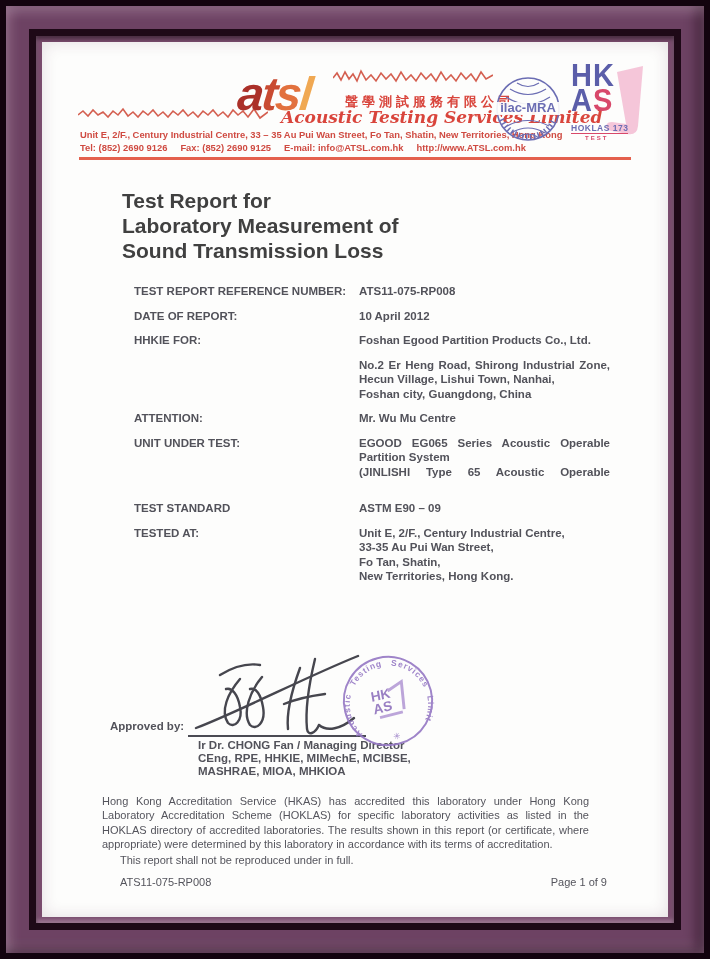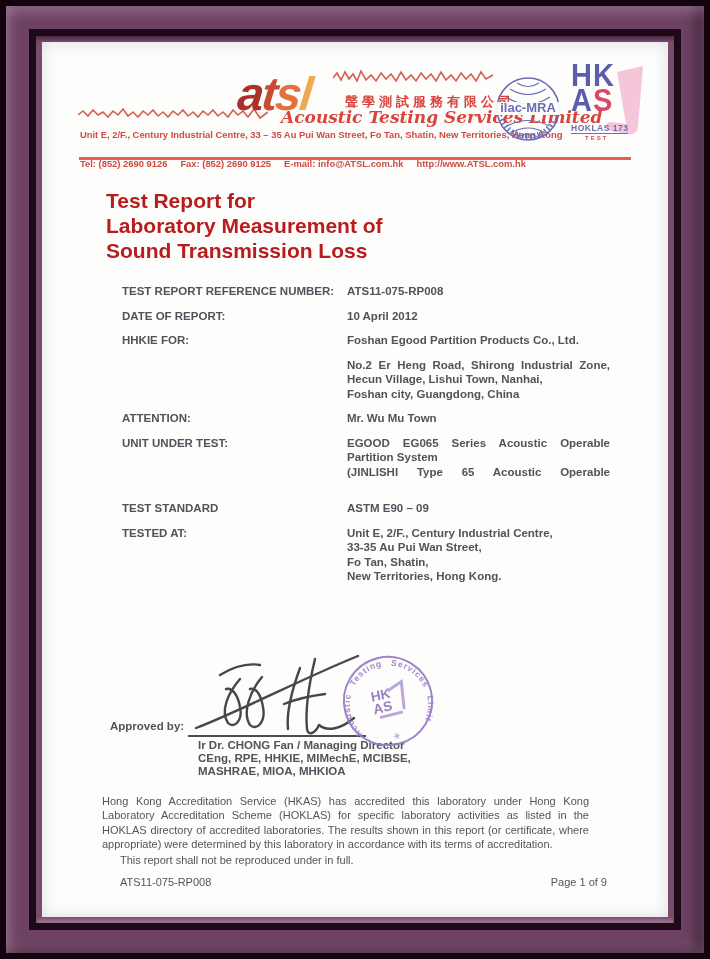--- a/index.html
+++ b/index.html
@@ -42,40 +42,40 @@
   }
   .company-en {
     position:absolute; left:239px; top:65px;
     color:#d9453c; font-size:17px; font-style:italic; font-weight:bold;
     font-family:"DejaVu Serif","Liberation Serif",serif; white-space:nowrap;
   }
   .hdr-address {
     position:absolute; left:38px; top:87px;
     color:#cf4a41; font-size:9.4px; font-weight:bold; white-space:nowrap;
   }
-  .hdr-contact { position:absolute; left:38px; top:116px; color:#cf4a41; font-size:9.4px; font-weight:bold; white-space:nowrap; }
+  .hdr-contact { position:absolute; left:38px; top:100px; color:#cf4a41; font-size:9.4px; font-weight:bold; white-space:nowrap; }
   .hdr-contact span { margin-right:13px; }
   .red-rule { position:absolute; left:37px; top:115px; width:552px; height:2.5px; background:#e4604d; }
 
   .ilac-logo { position:absolute; left:452px; top:32px; }
   .hkas-logo { position:absolute; left:529px; top:22px; width:82px; height:92px; }
   .hkas-pink { position:absolute; left:28px; top:0; }
   .hkas-hk, .hkas-as { position:relative; font-weight:bold; font-size:29px; line-height:25px; color:#5b5ea9; letter-spacing:1px; transform:scaleY(1.05); }
   .hkas-as .s-red { color:#d8486a; }
   .hkas-hoklas { position:relative; margin-top:9px; font-size:8.5px; font-weight:bold; color:#6b6db3; border-bottom:1.5px solid #d8486a; display:inline-block; letter-spacing:0.5px; }
   .hkas-test { position:relative; font-size:6px; font-weight:bold; color:#d8486a; letter-spacing:2px; margin-left:14px; }
 
   
-  .report-title { position:absolute; left:64px; top:146px; color:#b91c1c; font-size:21px; font-weight:bold; line-height:25px; }
+  .report-title { position:absolute; left:80px; top:146px; color:#404040; font-size:21px; font-weight:bold; line-height:25px; }
 
   
   .fields { position:absolute; left:80px; top:242px; width:488px; color:#52525a; font-size:11.5px; font-weight:bold; }
   .frow { display:flex; margin-bottom:10px; }
   .frow.gap { margin-top:22px; }
-  .flabel { width:225px; flex:0 0 225px; line-height:14.5px; }
+  .flabel { width:225px; flex:0 0 225px; line-height:14.5px;margin-left:12px; }
   .fvalue { flex:1; line-height:14.5px; }
   .vline { }
   .vline.just { text-align:justify; text-align-last:justify; }
 
   
   .approved-by { position:absolute; left:68px; top:678px; color:#52525a; font-size:11.5px; font-weight:bold; }
   .signature-svg { position:absolute; left:146px; top:606px; }
   .sig-underline { position:absolute; left:146px; top:693px; width:178px; height:2px; background:#4b4b53; }
   .approver { position:absolute; left:156px; top:697px; color:#52525a; font-size:11.5px; font-weight:bold; line-height:13px; }
   .stamp-svg { position:absolute; left:297px; top:610px; opacity:0.9; }
@@ -159,21 +159,21 @@
                 <div class="flabel"></div>
                 <div class="fvalue">
                   <div class="vline just">No.2 Er Heng Road, Shirong Industrial Zone,</div>
                   <div class="vline">Hecun Village, Lishui Town, Nanhai,</div>
                   <div class="vline">Foshan city, Guangdong, China</div>
                 </div>
               </div>
               <div class="frow">
                 <div class="flabel">ATTENTION:</div>
                 <div class="fvalue">
-                  <div class="vline">Mr. Wu Mu Town</div>
+                  <div class="vline">Mr. Wu Mu Centre</div>
                 </div>
               </div>
               <div class="frow">
                 <div class="flabel">UNIT UNDER TEST:</div>
                 <div class="fvalue">
                   <div class="vline just">EGOOD EG065 Series Acoustic Operable</div>
                   <div class="vline">Partition System</div>
                   <div class="vline just">(JINLISHI Type 65 Acoustic Operable</div>
                 </div>
               </div>

